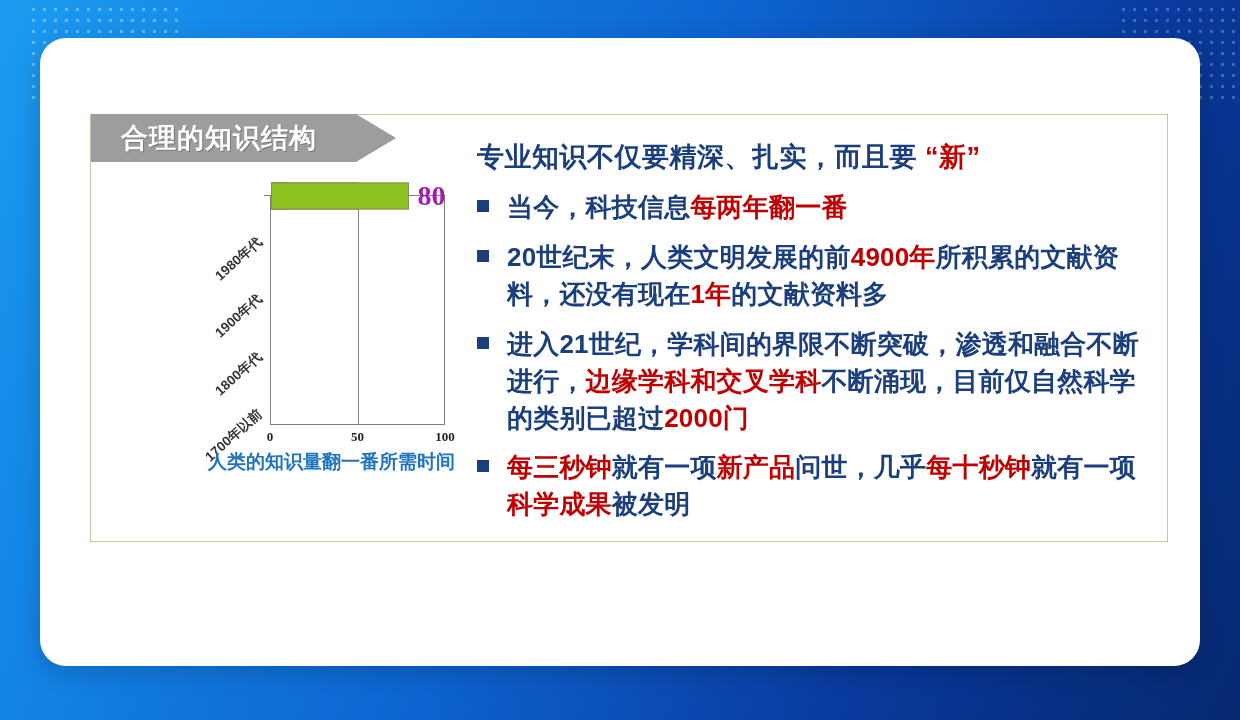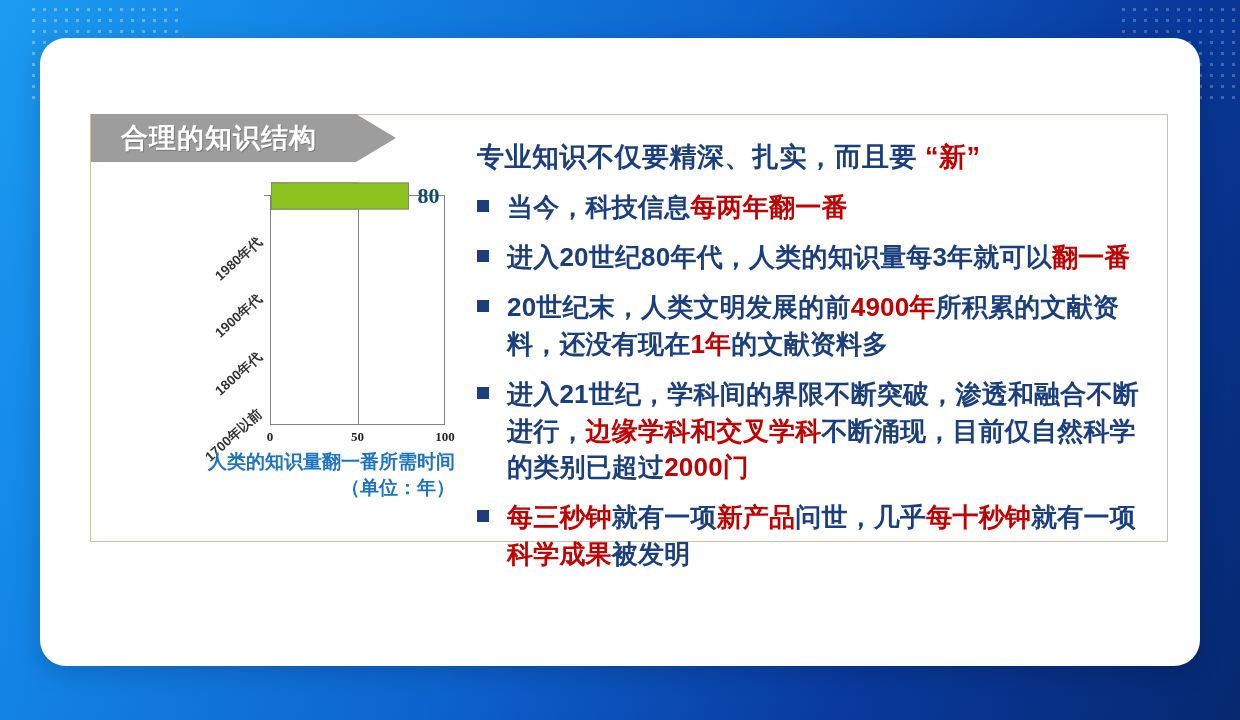--- a/index.html
+++ b/index.html
@@ -61,21 +61,21 @@
   }
   .midline{position:absolute;left:50%;top:0;width:1.5px;height:100%;background:#7f7f7f;}
   .bar-row{position:relative;height:25%;}
   .bar{
     position:absolute;left:0;top:50%;transform:translateY(-50%);
     height:27px;background:#8CC220;border:1px solid #8a8a6a;box-sizing:border-box;
   }
   .bar-val{
     position:absolute;top:50%;transform:translateY(-50%);
     font-family:"Liberation Serif","DejaVu Serif",serif;
-    font-weight:bold;font-size:22px;color:#0c4a6e;white-space:nowrap;
+    font-weight:bold;font-size:28px;color:#a21caf;white-space:nowrap;
   }
   .tick{position:absolute;left:-7px;width:7px;height:1.5px;background:#7f7f7f;}
 
   .xaxis{
     position:absolute;left:165px;top:252px;width:175px;height:22px;
   }
   .xtick{
     position:absolute;transform:translateX(-50%);
     font-family:"Liberation Serif","DejaVu Serif",serif;
     font-weight:bold;font-size:13px;color:#222;
@@ -169,31 +169,29 @@
 
           <div id="cats">
               <div class="cat" style="left: 0px; width: 155px; top: 53.65px;">1980年代</div>
               <div class="cat" style="left: 0px; width: 155px; top: 111.15px;">1900年代</div>
               <div class="cat" style="left: 0px; width: 155px; top: 168.65px;">1800年代</div>
               <div class="cat" style="left: 0px; width: 155px; top: 226.15px;">1700年以前</div>
             </div>
 
           <div class="chart-caption">
             <div>人类的知识量翻一番所需时间</div>
-            <div>（单位：年）</div>
           </div>
 
         </div>
       </div>
 
       <div class="body-col">
         <div class="headline" id="headline"><span class="b">专业知识不仅要精深、扎实，而且要 </span><span class="r">“新”</span></div>
         <ul class="bullets" id="bullets">
             <li><span class="sq"></span><span class="b">当今，科技信息</span><span class="r">每两年翻一番</span></li>
-            <li><span class="sq"></span><span class="b">进入20世纪80年代，人类的知识量每3年就可以</span><span class="r">翻一番</span></li>
             <li><span class="sq"></span><span class="b">20世纪末，人类文明发展的前</span><span class="r">4900年</span><span class="b">所积累的文献资料，还没有现在</span><span class="r">1年</span><span class="b">的文献资料多</span></li>
             <li><span class="sq"></span><span class="b">进入21世纪，学科间的界限不断突破，渗透和融合不断进行，</span><span class="r">边缘学科和交叉学科</span><span class="b">不断涌现，目前仅自然科学的类别已超过</span><span class="r">2000门</span></li>
             <li><span class="sq"></span><span class="r">每三秒钟</span><span class="b">就有一项</span><span class="r">新产品</span><span class="b">问世，几乎</span><span class="r">每十秒钟</span><span class="b">就有一项</span><span class="r">科学成果</span><span class="b">被发明</span></li>
           </ul>
       </div>
 
     </div>
   </div>
 </div>
 

